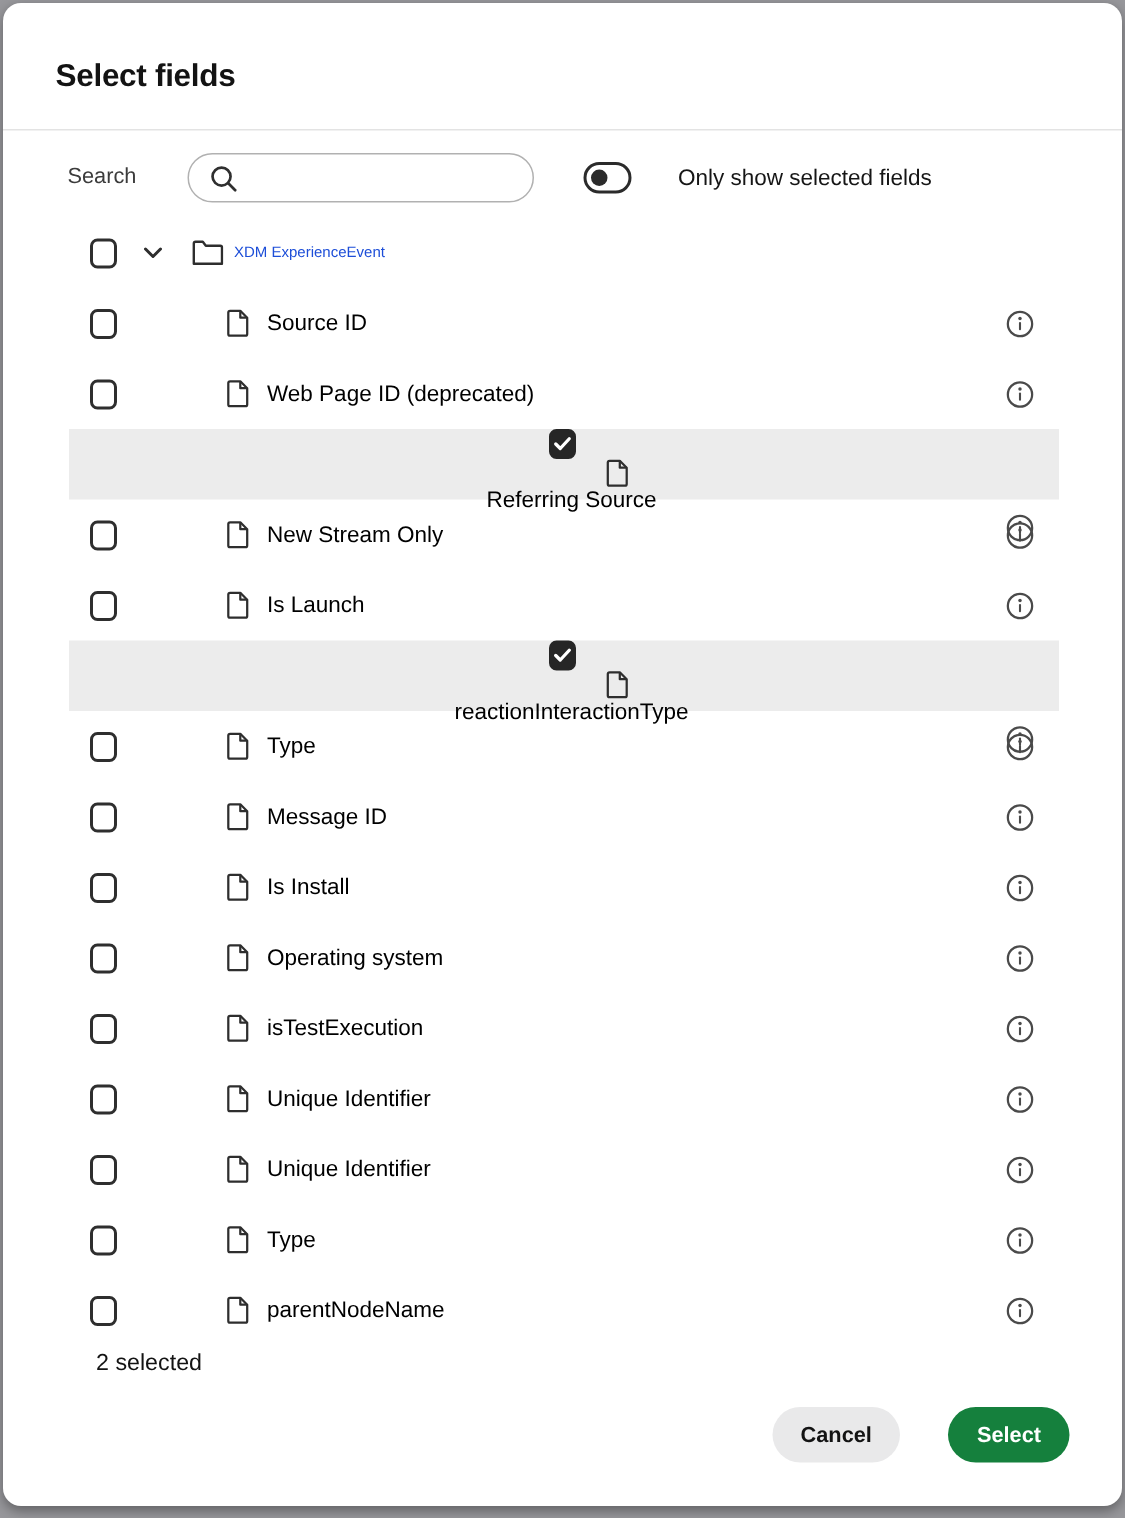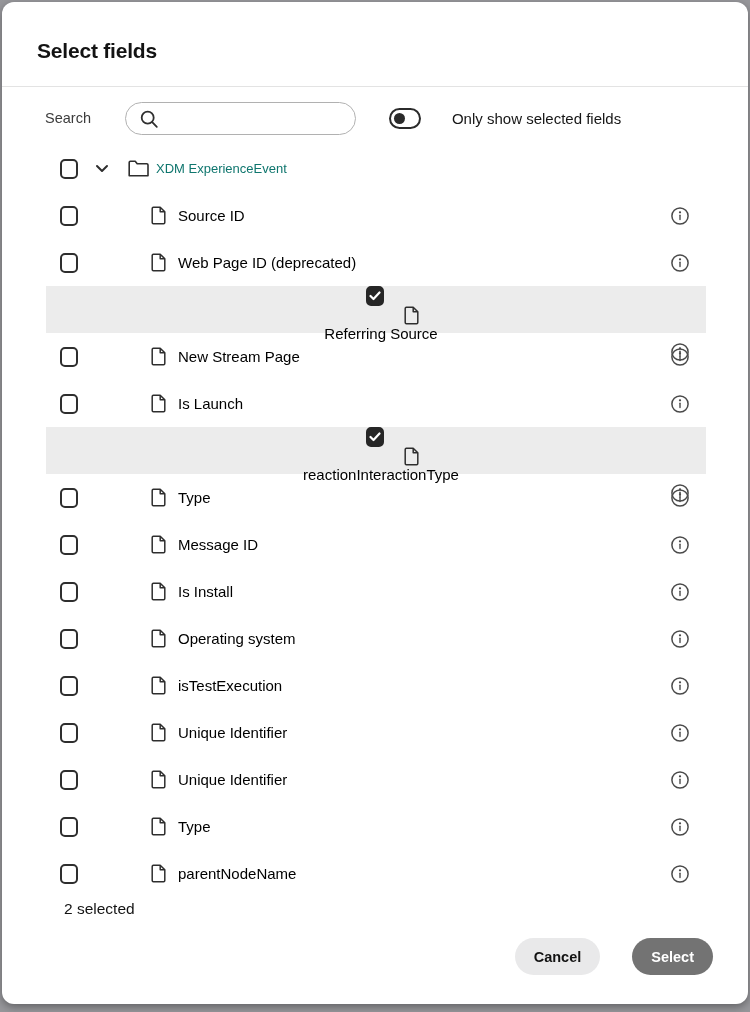--- a/index.html
+++ b/index.html
@@ -66,41 +66,41 @@
     width:18px; height:20px; box-sizing:border-box;
     border:2px solid #2e2e2e; border-radius:5px; background:#fff;
     flex:none; display:flex; align-items:center; justify-content:center;
     cursor:pointer;
   }
   .cb svg { display:none; }
   .cb.checked { background:#262626; border-color:#262626; }
   .cb.checked svg { display:block; }
   .chevron { margin-left:17px; flex:none; display:flex; }
   .folder-icon { margin-left:19px; flex:none; display:flex; }
-  .root-label { margin-left:7px; font-size:13px; color:#0f766e; }
+  .root-label { margin-left:7px; font-size:10px; color:#1d4ed8; }
   .file-icon { margin-left:73px; flex:none; display:flex; }
   .label { margin-left:12px; font-size:15px; color:#000000; }
   .info-btn { margin-left:auto; flex:none; display:flex; cursor:pointer; }
 
   .footer-count {
     position:absolute; left:62px; top:898px;
     font-size:15.5px; color:#131313;
   }
   .footer-buttons {
     position:absolute; top:936px; right:35px;
     display:flex; gap:32px;
   }
   .btn {
     height:37px; border-radius:19px; border:none;
     font-size:14.5px; font-weight:bold; font-family:inherit;
     display:flex; align-items:center; justify-content:center;
     padding:0 19px; cursor:pointer;
   }
   .btn-cancel { background:#e9e9ea; color:#131313; }
-  .btn-select { background:#737373; color:#ffffff; }
+  .btn-select { background:#15803d; color:#ffffff; }
 </style>
 </head>
 <body>
 
 <div class="dialog">
 
   <div class="title">Select fields</div>
   <div class="hdr-divider"></div>
 
   <div class="search-row">
@@ -203,21 +203,21 @@
   <div class="row">
     <div class="cb">
       
     </div>
     <span class="file-icon">
       <svg width="15" height="19" viewBox="0 0 15 19">
             <path d="M1.2 2.4 Q1.2 1.2 2.4 1.2 H9.2 L13.8 5.8 V16.6 Q13.8 17.8 12.6 17.8 H2.4 Q1.2 17.8 1.2 16.6 Z" fill="none" stroke="#2e2e2e" stroke-width="1.5" stroke-linejoin="round"></path>
             <path d="M9.2 1.2 V5.8 H13.8" fill="none" stroke="#2e2e2e" stroke-width="1.5" stroke-linejoin="round"></path>
           </svg>
     </span>
-    <span class="label">New Stream Page</span>
+    <span class="label">New Stream Only</span>
     <span class="info-btn">
       <svg width="20" height="20" viewBox="0 0 20 20">
             <circle cx="10" cy="10" r="8.1" fill="none" stroke="#4a4a4a" stroke-width="1.5"></circle>
             <circle cx="10" cy="6.3" r="1.15" fill="#4a4a4a"></circle>
             <rect x="9.3" y="8.6" width="1.4" height="5.6" rx="0.7" fill="#4a4a4a"></rect>
           </svg>
     </span>
   </div>
 
   <div class="row">

